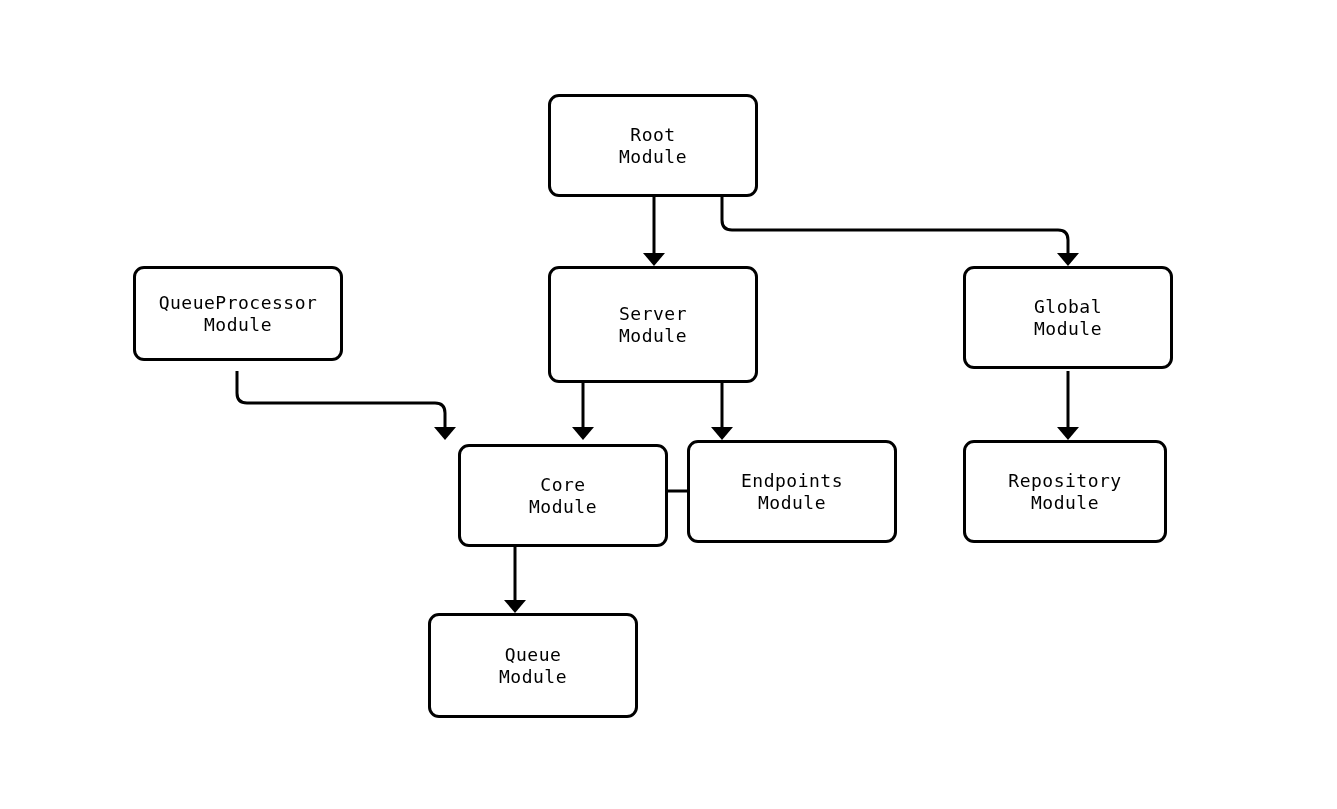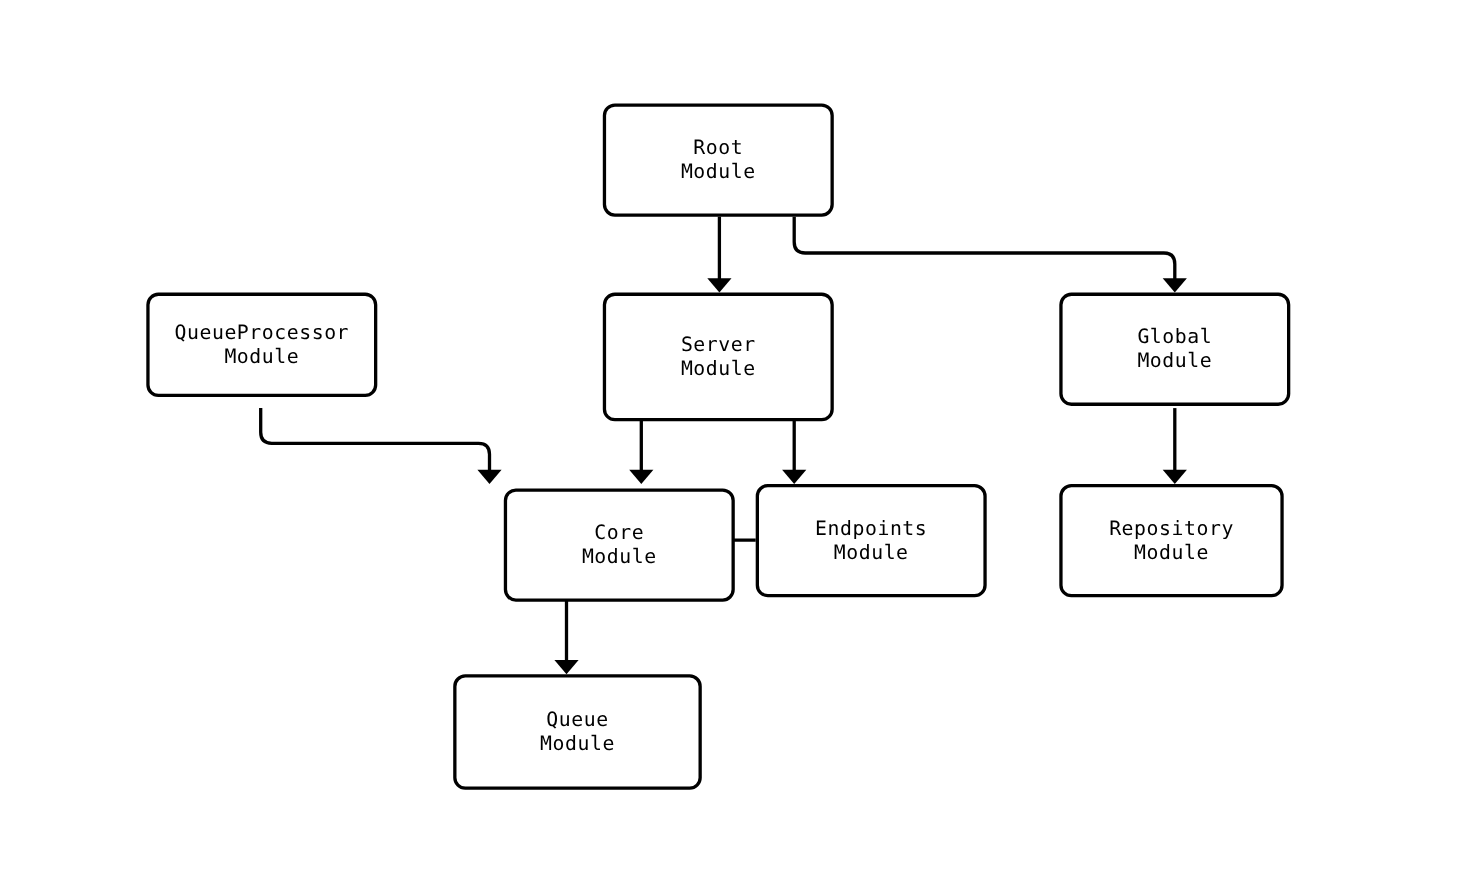--- a/index.html
+++ b/index.html
@@ -92,19 +92,19 @@
 Module</div>
       </div>
       <div class="node" style="left: 687px; top: 440px; width: 210px; height: 103px; border-color: rgb(0, 0, 0); background: rgb(255, 255, 255); text-align: center;">
         <div class="node-label">Endpoints
 Module</div>
       </div>
       <div class="node" style="left: 963px; top: 440px; width: 204px; height: 103px; border-color: rgb(0, 0, 0); background: rgb(255, 255, 255);">
         <div class="node-label">Repository
 Module</div>
       </div>
-      <div class="node" style="left: 412px; top: 613px; width: 226px; height: 105px; border-color: rgb(0, 0, 0); background: rgb(255, 255, 255); align-items: center;">
+      <div class="node" style="left: 428px; top: 613px; width: 210px; height: 105px; border-color: rgb(0, 0, 0); background: rgb(255, 255, 255); align-items: center;">
         <div class="node-label">Queue
 Module</div>
       </div>
     </div>
 
 </div>
 
 </body></html>

